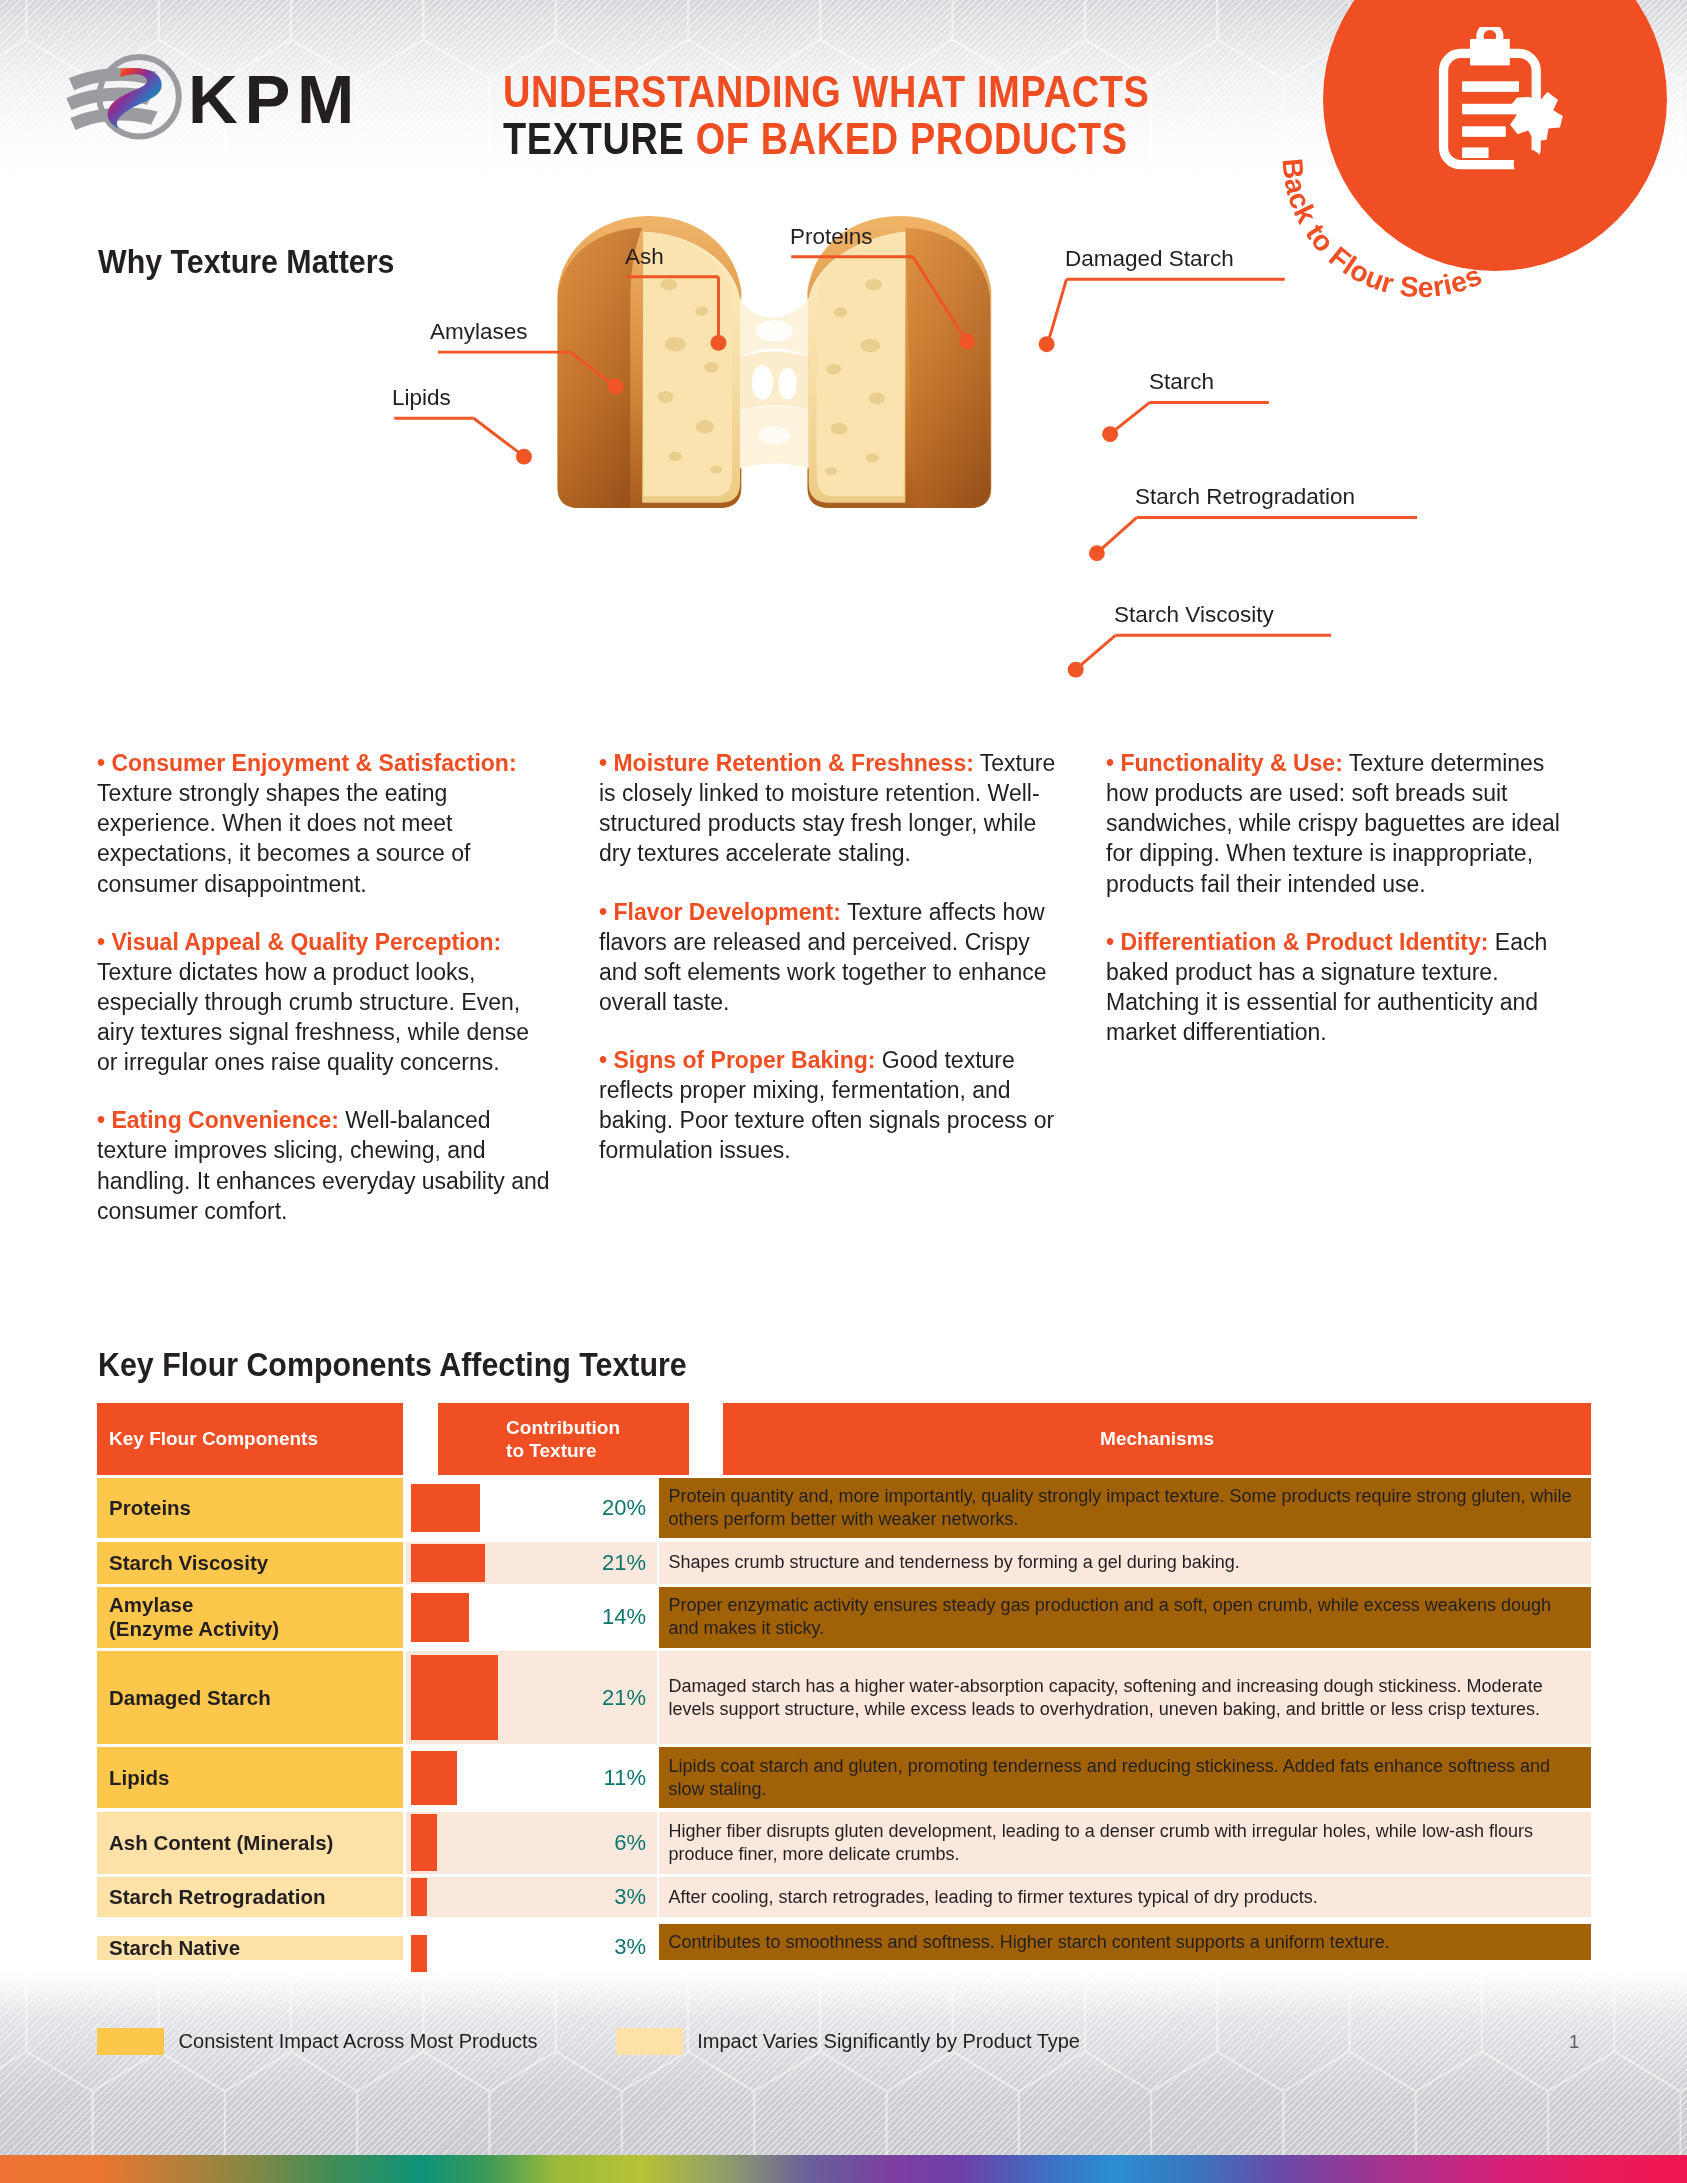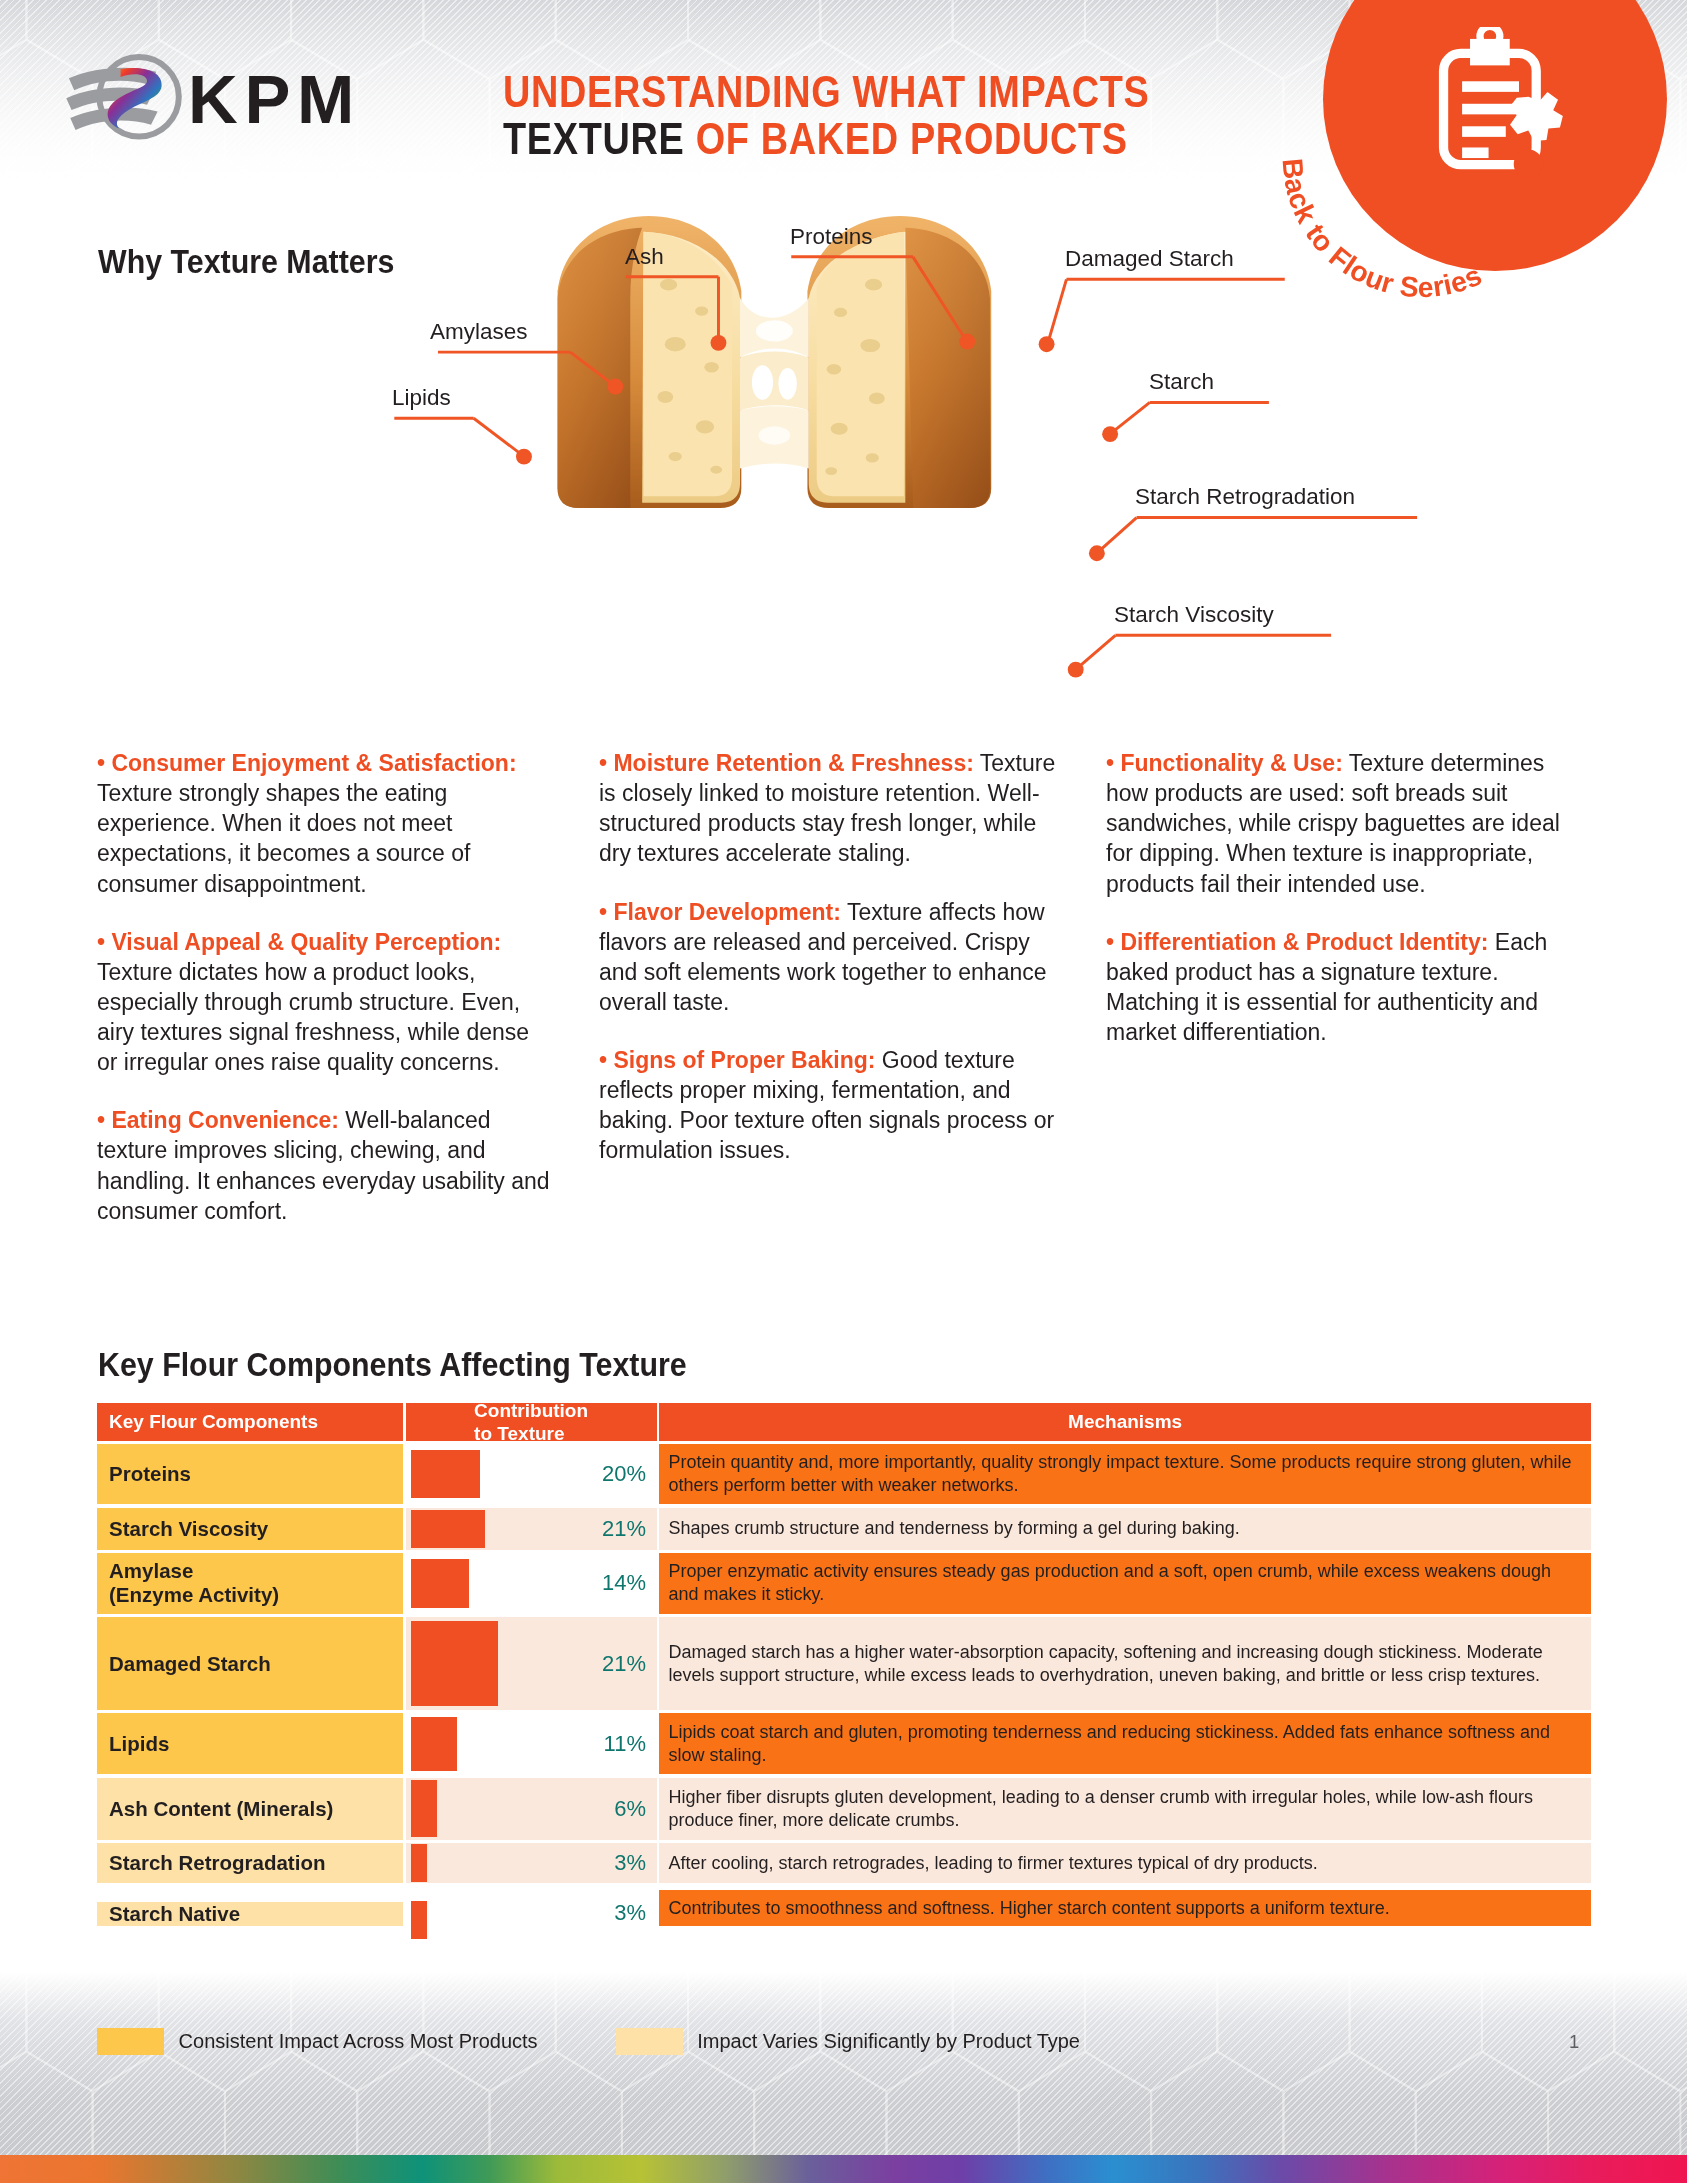--- a/index.html
+++ b/index.html
@@ -117,21 +117,21 @@
   .cA{width:294px;flex:0 0 294px;}
   .cB{width:251px;flex:0 0 251px;}
   .cC{flex:1 1 auto;}
 
   .thead .cA,.thead .cB,.thead .cC{
     background:#f04e23;color:#ffffff;font-weight:bold;
     display:flex;align-items:center;
     font-family:"Liberation Sans Narrow","Liberation Sans",sans-serif;
     font-size:19px;line-height:1.22;
   }
-  .thead{height:38px;}
+  .thead{height:72px;gap:32px;}
   .thead .cA{padding-left:12px;}
   .thead .cB{justify-content:center;text-align:left;margin-left:2.6px;}
   .thead .cC{justify-content:center;text-align:center;margin-left:2.6px;}
 
   .brow{margin-top:3.3px;}
   .brow .cA{
     display:flex;align-items:center;padding-left:12px;
     font-weight:bold;font-size:20.5px;color:#231f20;line-height:1.18;
     font-family:"Liberation Sans Narrow","Liberation Sans",sans-serif;
   }
@@ -145,21 +145,21 @@
   .bar{position:absolute;left:5.3px;background:#f04e23;}
   .pct{
     margin-left:auto;padding-right:10.6px;font-size:22px;color:#0f766e;
     font-family:"Liberation Sans",sans-serif;position:relative;z-index:2;
   }
   .brow .cC{
     margin-left:2.6px;display:flex;align-items:center;
     padding:6.6px 10.6px 6.6px 9.3px;font-size:18px;line-height:1.28;color:#231f20;
     font-family:"Liberation Sans",sans-serif;
   }
-  .brow .cC.white{background:#f97316;}
+  .brow .cC.white{background:#a16207;}
   .brow .cC.tint{background:#fbe8dc;}
 
   
   .legend{position:absolute;left:97px;top:2028px;display:flex;align-items:center;}
   .sw{width:67px;height:26.5px;}
   .sw.a{background:#fdc74c;}
   .sw.b{background:#fde1a7;}
   .lgt{
     font-size:20px;color:#231f20;margin-left:14.6px;margin-right:78px;
     font-family:"Liberation Sans",sans-serif;white-space:nowrap;

